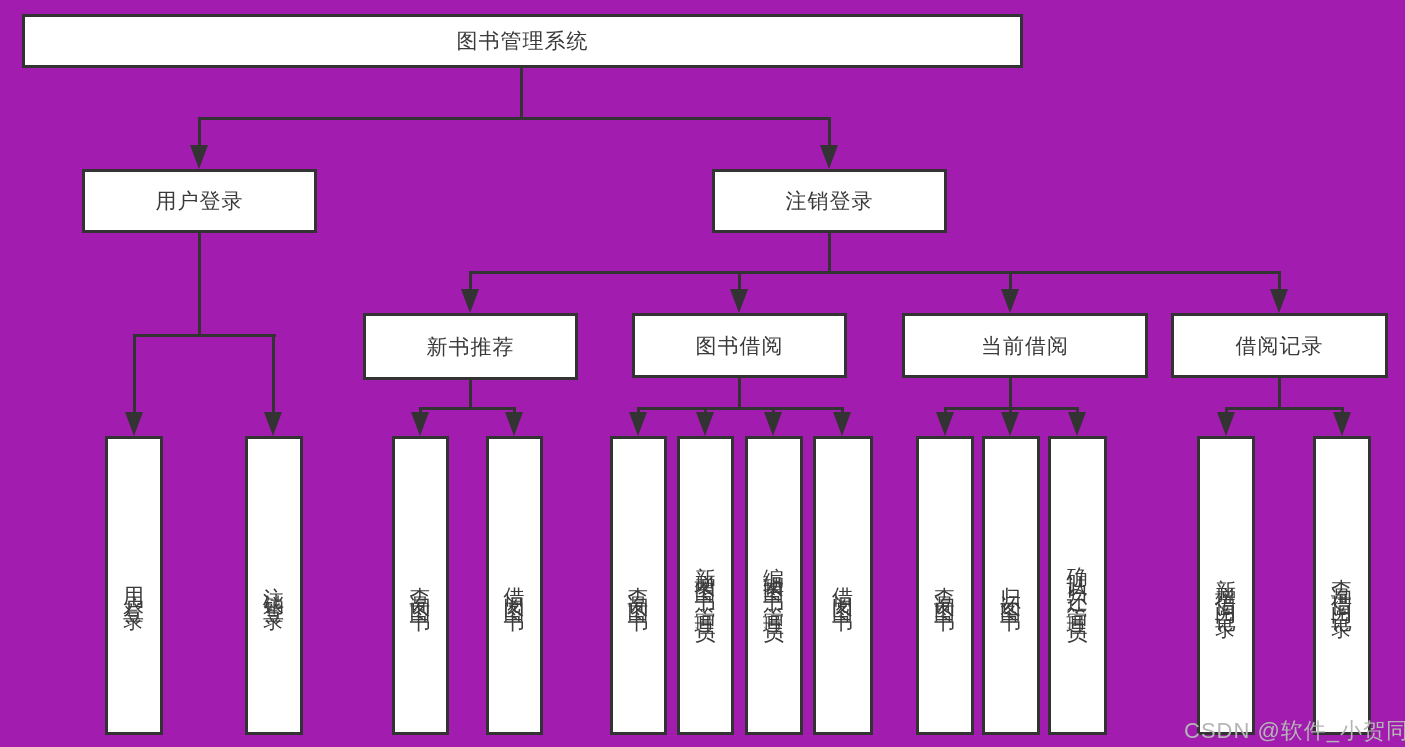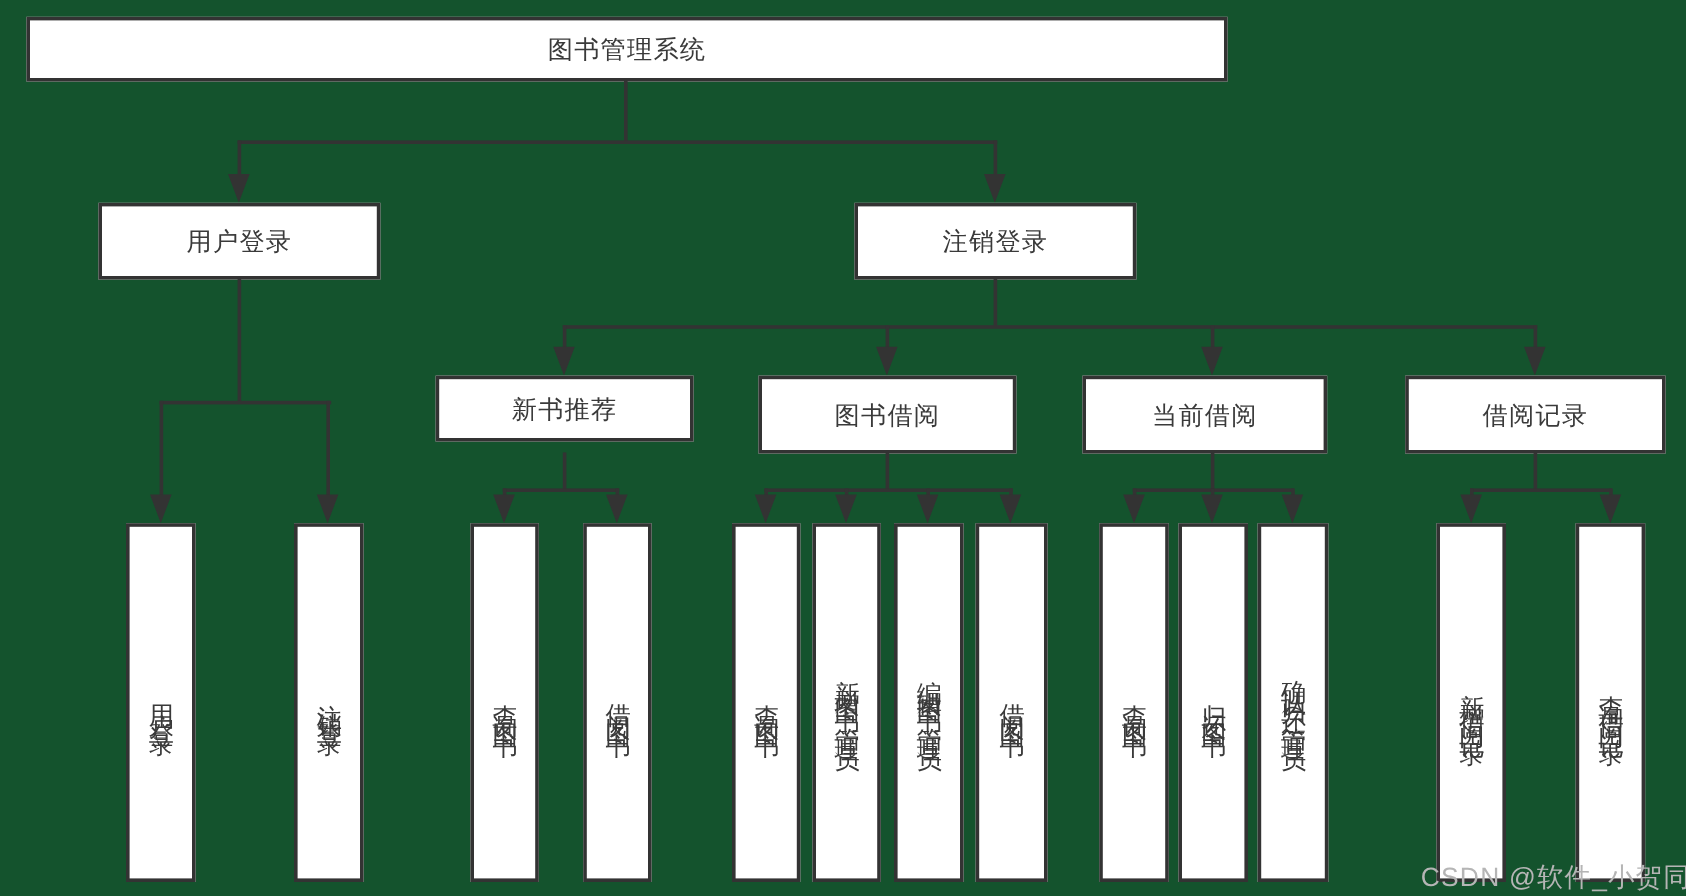--- a/index.html
+++ b/index.html
@@ -1,19 +1,19 @@
 <!DOCTYPE html>
 <html><head>
 <meta charset="utf-8">
 <style>
   html,body{margin:0;padding:0;background:#ffffff;}
   .canvas{
     position:relative;
     width:1405px;height:747px;
-    background:#14532d;
+    background:#a21caf;
     font-family:"Liberation Sans","DejaVu Sans",sans-serif;
     color:#333333;
     overflow:hidden;
   }
   
   .box{
     position:absolute;
     box-sizing:border-box;
     border:3px solid #333333;
     background:#ffffff;
@@ -95,23 +95,23 @@
     <div class="vl" style="left:469px;top:271px;height:20px;"></div>
     <div class="ah" style="left:461px;top:289px;"></div>
     <div class="vl" style="left:738px;top:271px;height:20px;"></div>
     <div class="ah" style="left:730px;top:289px;"></div>
     <div class="vl" style="left:1009px;top:271px;height:20px;"></div>
     <div class="ah" style="left:1001px;top:289px;"></div>
     <div class="vl" style="left:1278px;top:271px;height:20px;"></div>
     <div class="ah" style="left:1270px;top:289px;"></div>
   </div>
 
-  <div class="box" style="left:363px;top:313px;width:215px;height:55px;">新书推荐</div>
+  <div class="box" style="left:363px;top:313px;width:215px;height:67px;">新书推荐</div>
   <div class="box" style="left:632px;top:313px;width:215px;height:65px;">图书借阅</div>
-  <div class="box" style="left:902px;top:313px;width:204px;height:65px;">当前借阅</div>
+  <div class="box" style="left:902px;top:313px;width:246px;height:65px;">当前借阅</div>
   <div class="box" style="left:1171px;top:313px;width:217px;height:65px;">借阅记录</div>
 
   <div>
     <div class="vl" style="left:469px;top:377px;height:33px;"></div>
     <div class="hl" style="left:419px;top:407px;width:97px;"></div>
     <div class="vl" style="left:419px;top:407px;height:8px;"></div>
     <div class="ah" style="left:411px;top:412px;"></div>
     <div class="vl" style="left:513px;top:407px;height:8px;"></div>
     <div class="ah" style="left:505px;top:412px;"></div>
   </div>

